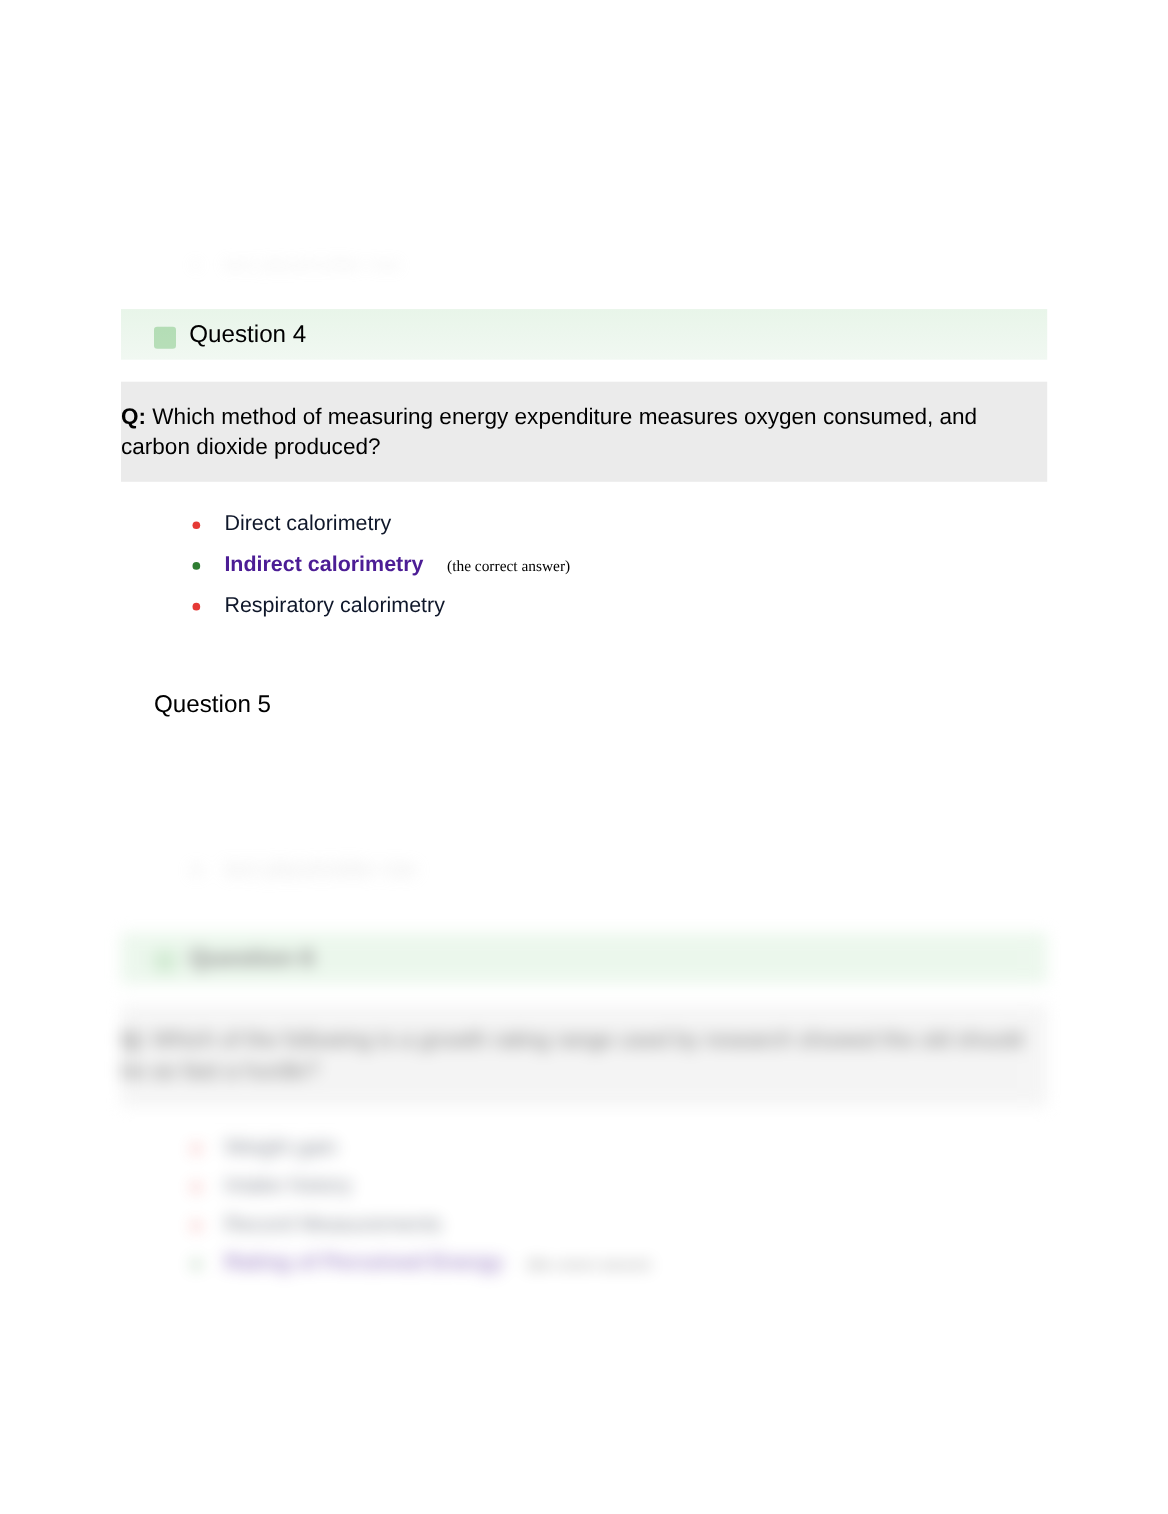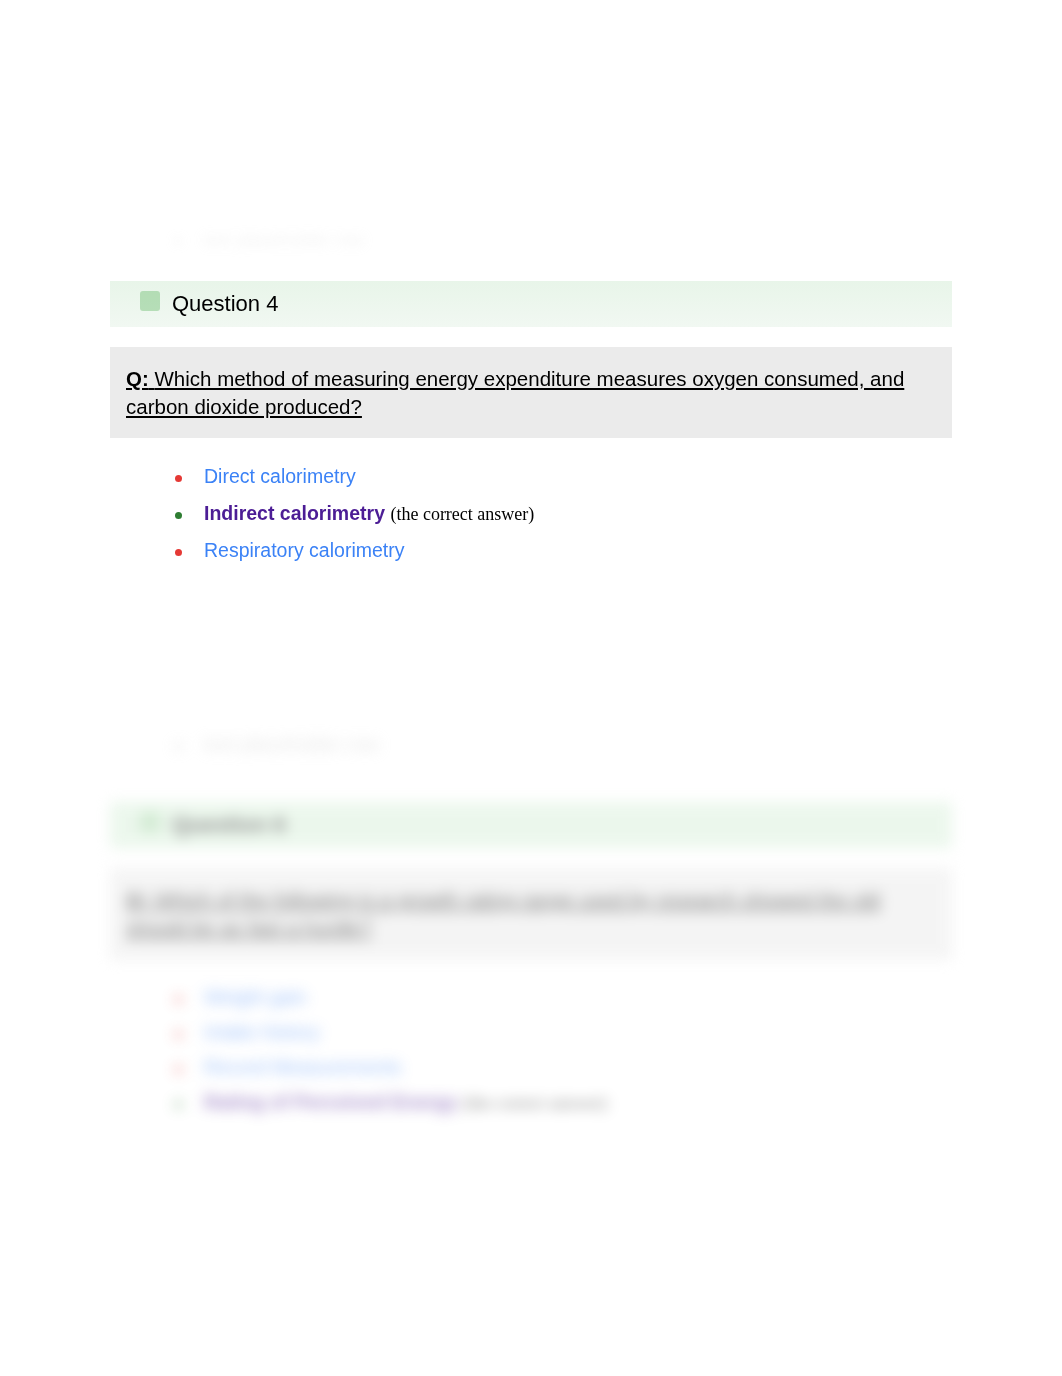--- a/index.html
+++ b/index.html
@@ -24,57 +24,56 @@
   .blurred-top li { font-size: 18px; color: #ccc; display: flex; align-items: center; }
   .blurred-top .dot { width: 6px; height: 6px; border-radius: 50%; background: #ccc; margin-right: 22px; }
 
   .question-header {
     background: linear-gradient(to bottom, #e8f5e9 0%, #f1f8f2 100%);
     padding: 10px 14px 10px 30px;
     font-size: 22px;
     font-weight: 400;
     color: #000;
     display: flex;
-    align-items: flex-start;
+    align-items: flex-end;
     margin-bottom: 20px;
   }
   .qh-icon {
     width: 20px; height: 20px; background: #4caf50; border-radius: 3px; margin-right: 12px; opacity: 0.35;
   }
   .question-header.plain {
     background: none;
     padding-left: 30px;
   }
 
   .question-box {
     background: #ebebeb;
-    padding: 18px 18px 18px 16px;
+    padding: 18px 18px 18px 0;
     font-size: 20.5px;
     line-height: 1.35;
     margin-bottom: 20px;
-    text-decoration: underline;
   }
   .q-prefix { font-weight: 700; }
 
   .answers { list-style: none; padding-left: 65px; }
   .answers li {
     font-size: 19.5px;
     padding: 7px 0;
     display: flex;
     align-items: baseline;
   }
   .answers .dot {
     width: 7px; height: 7px; border-radius: 50%; margin-right: 22px; flex-shrink: 0;
     position: relative; top: -1px;
   }
   .dot-red { background: #e53935; }
   .dot-green { background: #2e7d32; }
-  .ans-text-red { color: #3b82f6; }
+  .ans-text-red { color: #0f172a; }
   .ans-text-green { color: #4c1d95; font-weight: 700; }
-  .correct-note { color: #000; font-weight: 400; margin-left: 0; font-family: Georgia, 'Times New Roman', serif; font-size: 18px; }
+  .correct-note { color: #000; font-weight: 400; margin-left: 16px; font-family: Georgia, 'Times New Roman', serif; font-size: 14px; }
 
   .spacer-mid { height: 48px; }
 
   .blurred-bottom {
     filter: blur(7px);
     opacity: 0.5;
     margin-top: 110px;
   }
   .blurred-bottom .answers li { padding: 6px 0; }
   .blurred-bottom .question-header {
@@ -125,20 +124,24 @@
       </span>
     </li>
     <li>
       <span class="dot dot-red"></span>
       <span class="ans-text-red">Respiratory calorimetry</span>
     </li>
   </ul>
 
   <div class="spacer-mid"></div>
 
+  <div class="question-header plain">
+
+    <span>Question 5</span>
+  </div>
 
 
   <div class="blurred-bottom">
 
     <ul class="answers" style="margin-bottom:40px;">
       <li>
           <span class="dot" style="background:#ccc;"></span>
           <span style="color:#ccc;">text placeholder row</span>
         </li>
     </ul>

